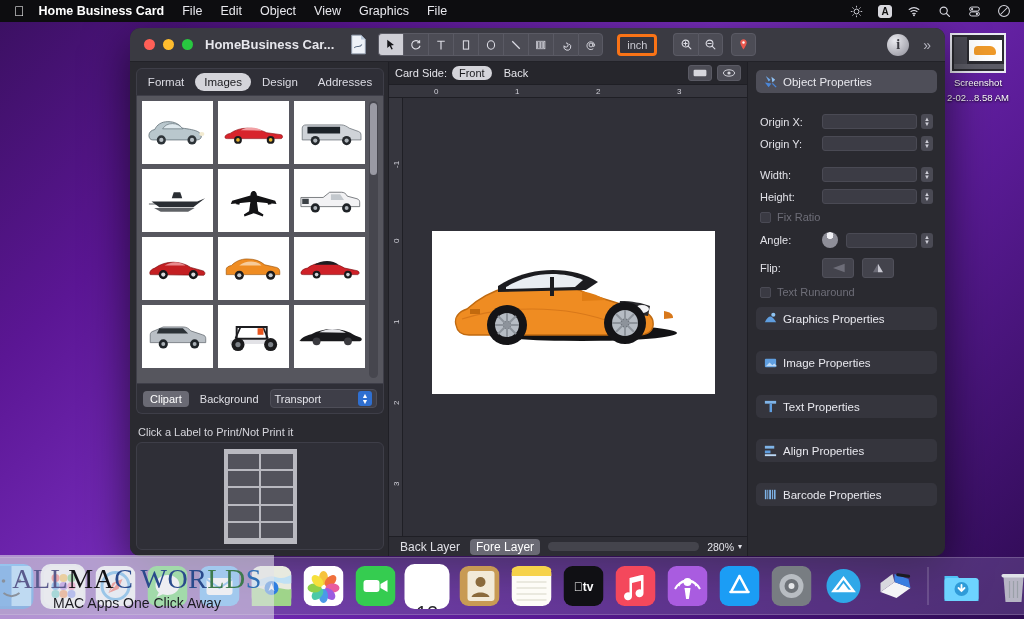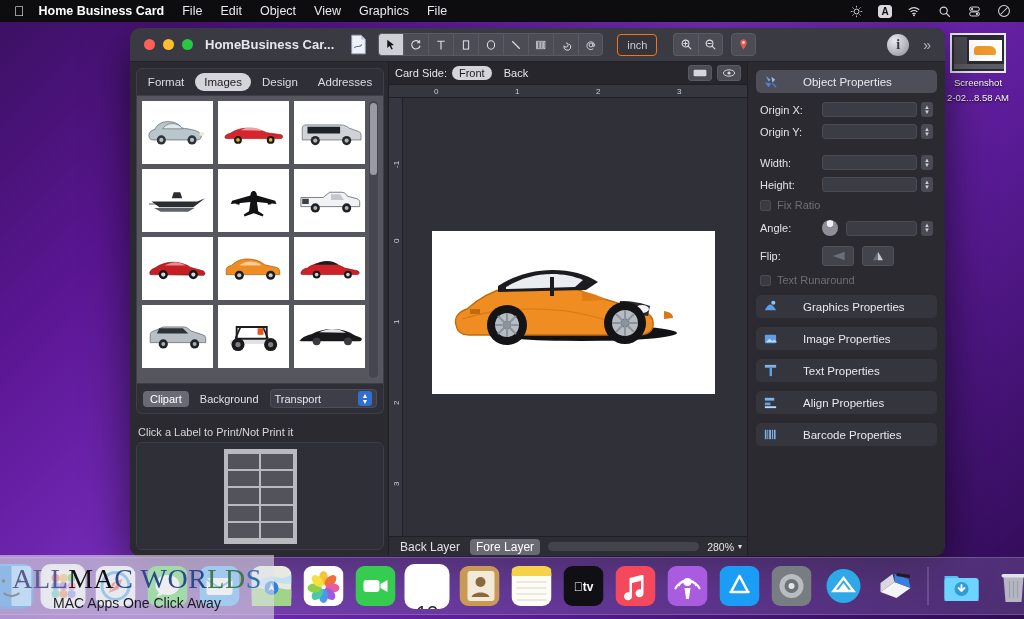--- a/index.html
+++ b/index.html
@@ -43,21 +43,21 @@
           display:flex; align-items:center; justify-content:center; color:#dcdce4;
           font-size:12px; }
   .tgroup { display:flex; }
   .tgroup .tbtn { border-right:none; }
   .tgroup .tbtn:last-child { border-right:1px solid #5a5a64; }
   .tgroup .tbtn:first-child { border-radius:4px 0 0 4px; }
   .tgroup .tbtn:last-child { border-radius:0 4px 4px 0; }
   .tbtn.sel { background:#cfcfd6; color:#16161a; }
   .tbtn.single { border-radius:4px; }
   .tbtn.doc { background:transparent; border:none; }
-  .unitbox { margin-left:14px; width:40px; height:22px; border:1px solid #f97316; border-radius:4px;
+  .unitbox { margin-left:14px; width:40px; height:22px; border:3px solid #f97316; border-radius:4px;
              color:#c9c9d2; font-size:11px; display:flex; align-items:center; justify-content:center;
              background:#34343c;}
   .pin { background:#4c4c55; }
   .info-ico { width:22px; height:22px; border-radius:50%;
               background:radial-gradient(circle at 35% 30%, #e9e9ef, #8e8e98);
               color:#3a3a42; font-size:14px; font-weight:bold; font-family:"Liberation Serif",serif;
               display:flex; align-items:center; justify-content:center; }
   .chev2 { color:#b6b6c0; font-size:14px; }
   
   #wbody { display:flex; height:494px; background:#2a2a30; }
@@ -114,22 +114,22 @@
   #card { position:absolute; left:29px; top:133px; width:283px; height:163px; background:#fff; }
   #card svg { width:100%; height:100%; }
   #bottombar { height:20px; background:#2d2d34; border-top:1px solid #1f1f25;
                display:flex; align-items:center; padding:0 5px; gap:4px; }
   .lay-btn { font-size:12px; color:#e0e0e6; padding:1px 6px; border-radius:4px; }
   .lay-btn.sel { background:#6a6a74; color:#fff; }
   #hscroll { flex:1; height:9px; background:#44444c; border-radius:5px; margin:0 4px; }
   #zoomlbl { color:#e4e4ea; font-size:10.5px; white-space:nowrap; }
   
   #right { flex:1; padding:8px 8px 0 8px; }
-  .sec-head { display:flex; align-items:center; gap:25px; background:#4e4e58; border-radius:5px;
-              padding:4px 7px; color:#e8e8ee; font-size:11.5px; margin-bottom:9px; }
+  .sec-head { display:flex; align-items:center; gap:5px; background:#4e4e58; border-radius:5px;
+              padding:4px 7px; color:#e8e8ee; font-size:11.5px; margin-bottom:21px; }
   .sec-head.dim { background:#35353d; }
   .sicon { width:15px; height:15px; flex:none; }
   .prow { display:flex; align-items:center; margin-bottom:7px; }
   .plabel { width:62px; color:#e2e2e8; font-size:11px; }
   .pfield { flex:1; height:15px; background:#3c3c45; border:1px solid #4a4a54; border-radius:3px; }
   .pstep { width:12px; height:15px; margin-left:4px; border-radius:3px; background:#4a4a54;
            color:#cfcfd8; font-size:6px; display:flex; flex-direction:column; align-items:center;
            justify-content:center; line-height:5px; }
   .chk { display:flex; align-items:center; gap:6px; margin:2px 0 9px 0; color:#6e6e78; font-size:11px;}
   .chkbox { width:11px; height:11px; background:#3a3a43; border:1px solid #4a4a54; border-radius:2px; }

